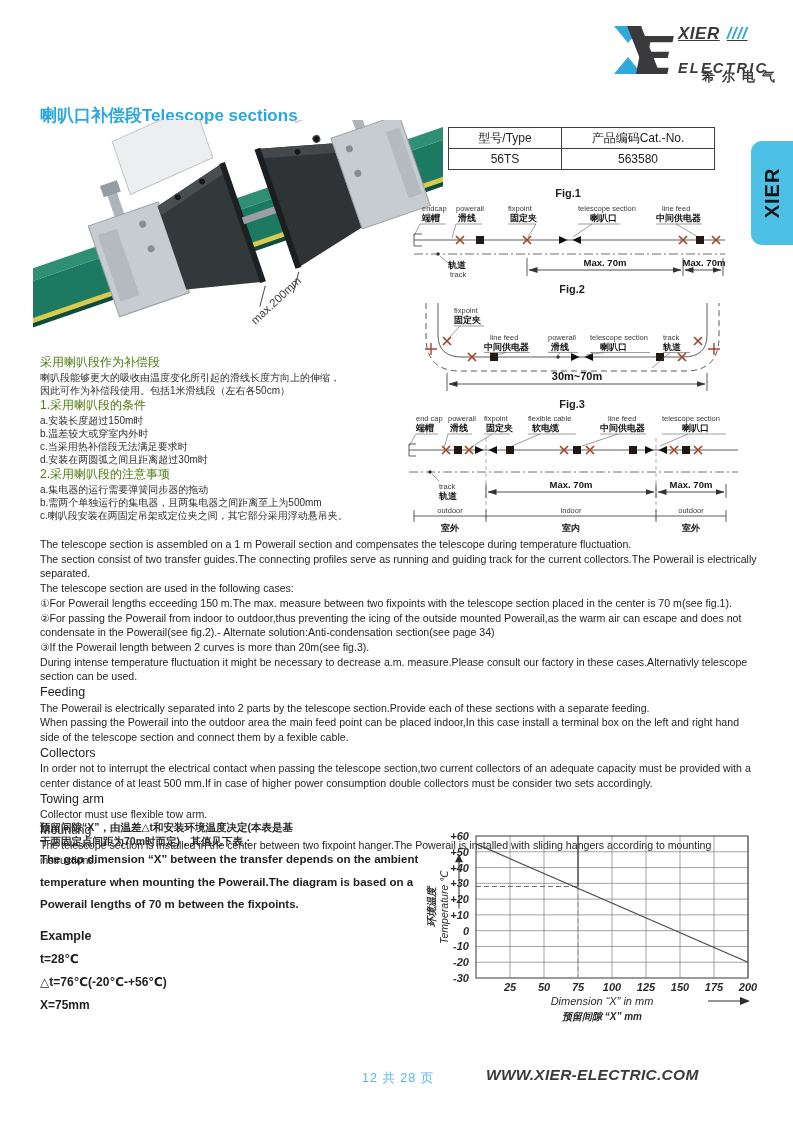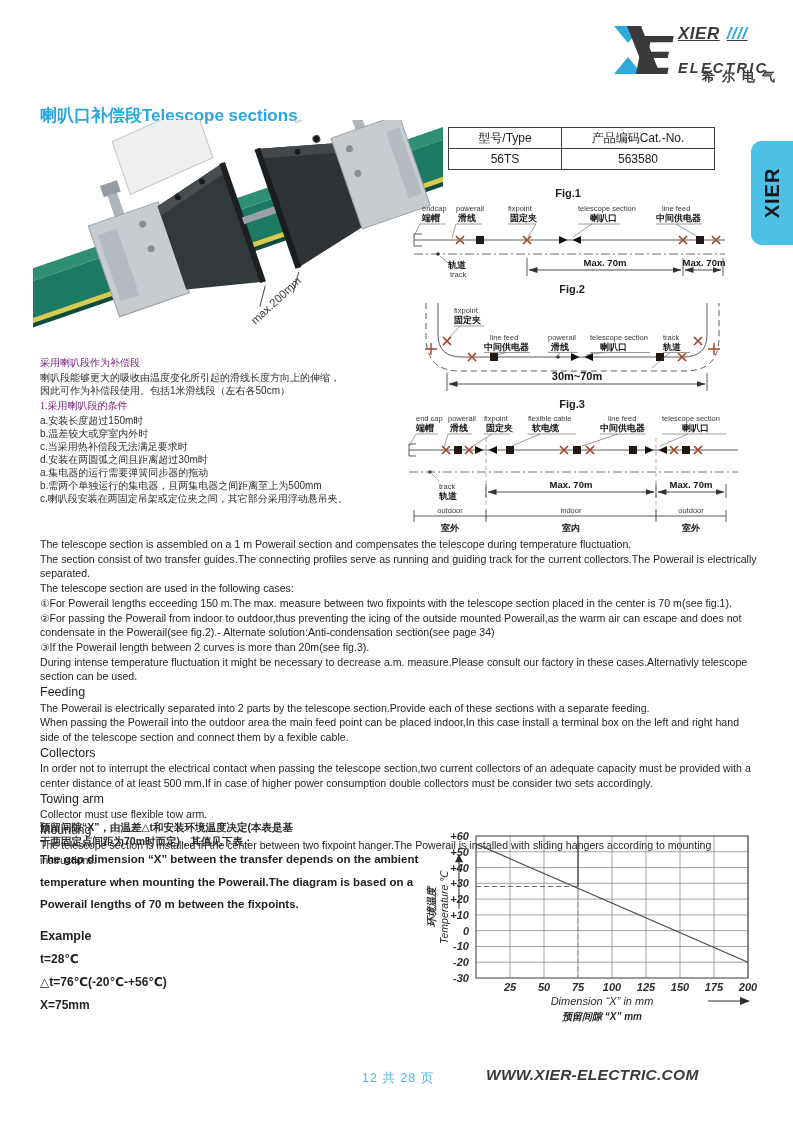--- a/index.html
+++ b/index.html
@@ -38,21 +38,21 @@
   .dsh{stroke:#4b4b4b;stroke-width:.9;fill:none;stroke-dasharray:6 4;}
   .dsh2{stroke:#9a9a9a;stroke-width:.8;fill:none;stroke-dasharray:4 3;}
   .dim{stroke:#3b3b3b;stroke-width:.9;}
   .pm{stroke:#a3442b;stroke-width:1.4;fill:none;}
 
   
   .product{position:absolute;left:33px;top:120px;}
 
   
   .cn-notes{position:absolute;left:40px;top:354px;width:345px;font-size:10px;line-height:13px;color:#2e2e2e;}
-  .cn-notes .k-h{font-size:10px;line-height:17px;color:#701a75;font-family:Liberation Serif, serif;}
+  .cn-notes .k-h{font-size:12px;line-height:17px;color:#4d7c0f;}
 
   
   .main-text{position:absolute;left:40px;top:537px;width:717px;font-size:10.6px;line-height:14.7px;color:#1f1f1f;}
   .main-text .k-h{font-size:12.5px;line-height:16.5px;}
 
   
   .gap-note{position:absolute;left:40px;top:821px;width:398px;color:#1f1f1f;}
   .gap-note .zh{font-size:10.5px;line-height:13.5px;font-weight:600;color:#2b2b2b;}
   .gap-note .en{font-size:11.5px;line-height:22.5px;font-weight:bold;color:#222;}
   .gap-note .ex{font-size:12.5px;font-weight:bold;margin-top:9px;line-height:23px;}
@@ -321,20 +321,21 @@
   <div class="cn-notes">
 
   <div class="nline k-h">采用喇叭段作为补偿段</div>
       <div class="nline k-p">喇叭段能够更大的吸收由温度变化所引起的滑线长度方向上的伸缩，</div>
       <div class="nline k-p">因此可作为补偿段使用。包括1米滑线段（左右各50cm）</div>
       <div class="nline k-h">1.采用喇叭段的条件</div>
       <div class="nline k-p">a.安装长度超过150m时</div>
       <div class="nline k-p">b.温差较大或穿室内外时</div>
       <div class="nline k-p">c.当采用热补偿段无法满足要求时</div>
       <div class="nline k-p">d.安装在两圆弧之间且距离超过30m时</div>
+      <div class="nline k-h">2.采用喇叭段的注意事项</div>
       <div class="nline k-p">a.集电器的运行需要弹簧同步器的拖动</div>
       <div class="nline k-p">b.需两个单独运行的集电器，且两集电器之间距离至上为500mm</div>
       <div class="nline k-p">c.喇叭段安装在两固定吊架或定位夹之间，其它部分采用浮动悬吊夹。</div>
     </div>
 
   <div class="main-text">
 
   <div class="mline k-p">The telescope section is assembled on a 1 m Powerail section and compensates the telescope during temperature fluctuation.</div>
       <div class="mline k-p">The section consist of two transfer guides.The connecting profiles serve as running and guiding track for the current collectors.The Powerail is electrically separated.</div>
       <div class="mline k-p">The telescope section are used in the following cases:</div>

